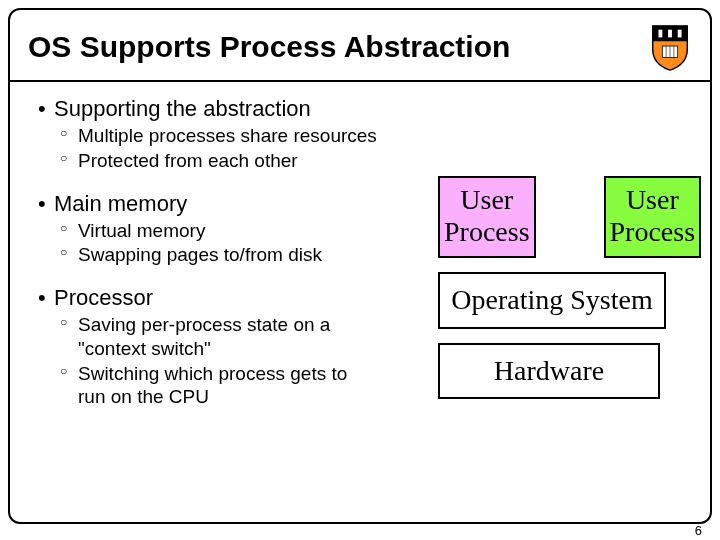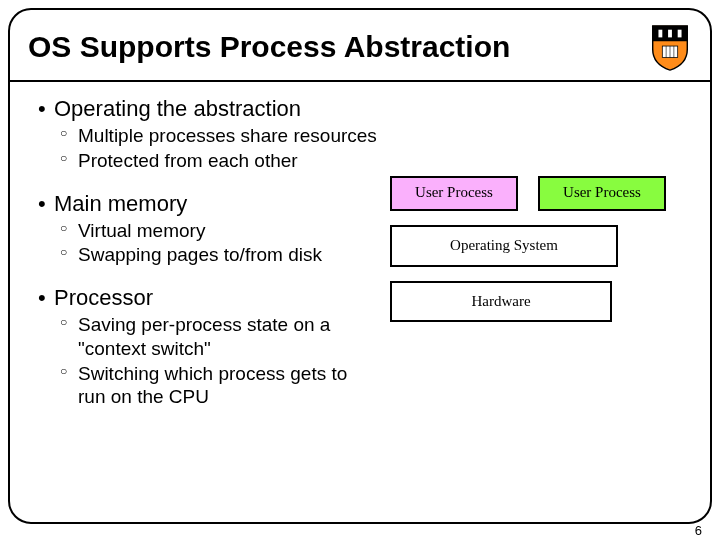--- a/index.html
+++ b/index.html
@@ -10,21 +10,21 @@
     font-family: Arial, Helvetica, sans-serif;
     position: relative;
   }
   .slide {
     position: absolute;
     top: 8px;
     left: 8px;
     right: 8px;
     bottom: 16px;
     border: 2px solid #000;
-    border-radius: 23px;
+    border-radius: 12px;
     background: #fff;
     overflow: hidden;
   }
   .title-row {
     display: flex;
     align-items: center;
     padding: 12px 18px 8px 18px;
     border-bottom: 2px solid #000;
   }
   .title {
@@ -88,23 +88,24 @@
   }
   .boxes-top {
     display: flex;
     gap: 20px;
     margin-bottom: 14px;
   }
   .box {
     border: 2px solid #000;
     text-align: center;
     font-family: "Times New Roman", Times, serif;
-    font-size: 15px;
+    font-size: 28px;
     line-height: 1.15;
     padding: 6px 4px 8px 4px;
+    margin-left: 48px;
   }
   .box-user1 {
     background: #fab0fc;
     width: 128px;
   }
   .box-user2 {
     background: #88fc3f;
     width: 128px;
   }
   .box-os {
@@ -143,21 +144,21 @@
         <rect x="10" y="8" width="4" height="8" fill="#fff"></rect>
         <rect x="20" y="8" width="4" height="8" fill="#fff"></rect>
         <rect x="30" y="8" width="4" height="8" fill="#fff"></rect>
       </svg>
     </div>
   </div>
 
   <div class="content">
     <div class="left-col">
 
-      <div class="l1">Operating the abstraction</div>
+      <div class="l1">Supporting the abstraction</div>
       <div class="bullet-l2">
         <div class="l2">Multiple processes share resources</div>
         <div class="l2">Protected from each other</div>
       </div>
 
       <div class="l1">Main memory</div>
       <div class="bullet-l2">
         <div class="l2">Virtual memory</div>
         <div class="l2">Swapping pages to/from disk</div>
       </div>

